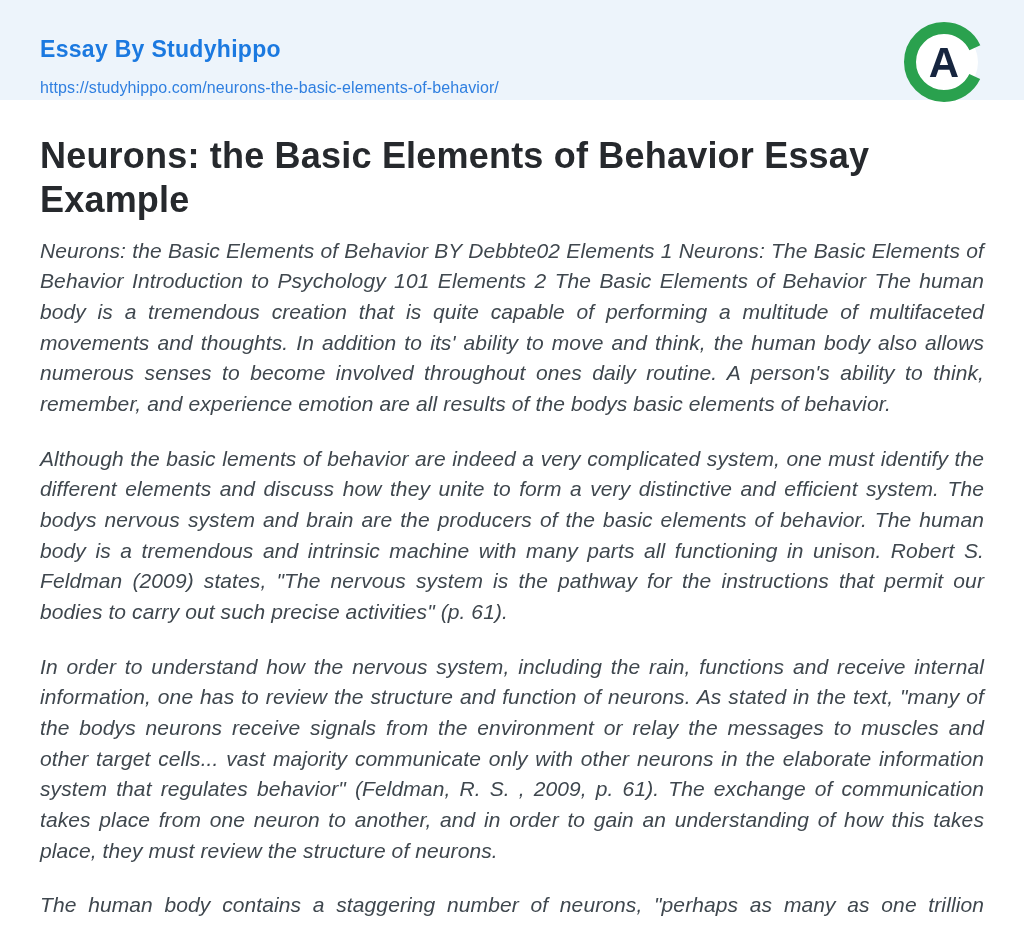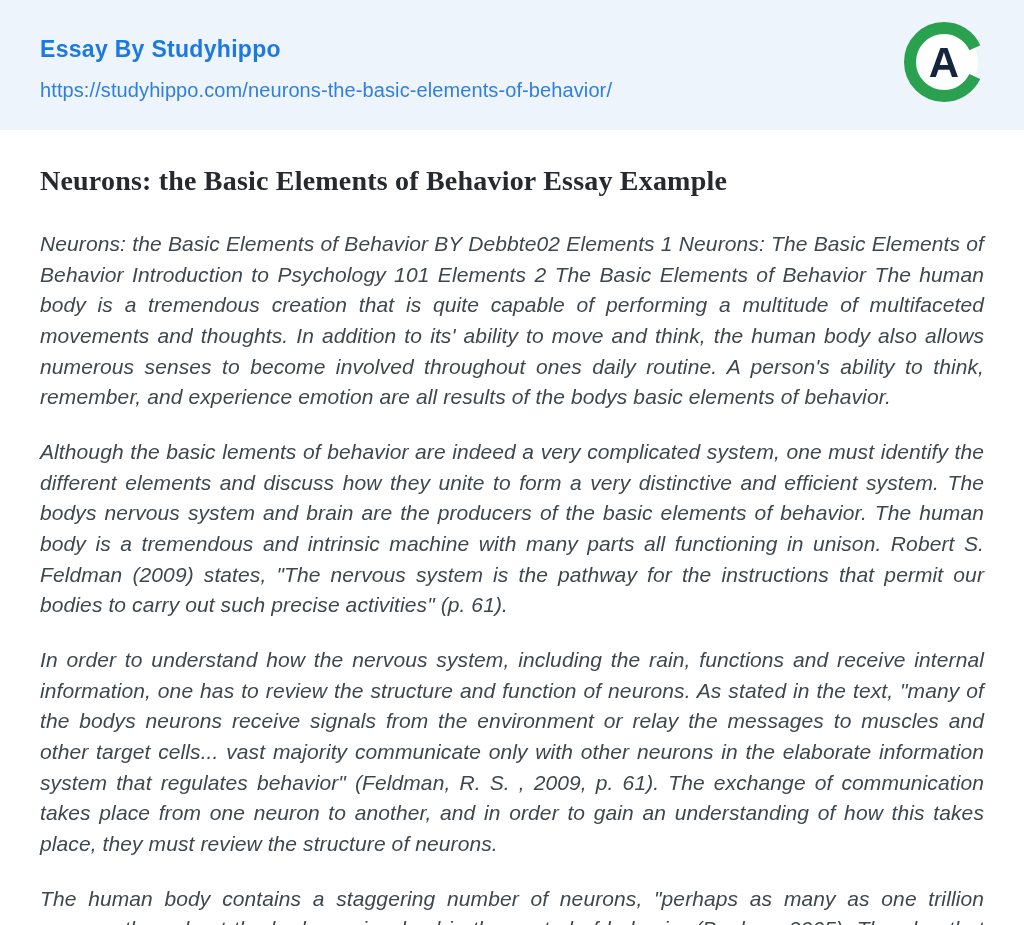--- a/index.html
+++ b/index.html
@@ -8,58 +8,57 @@
     width: 1024px;
     height: 925px;
     background: #ffffff;
     font-family: "Liberation Sans", "DejaVu Sans", sans-serif;
     overflow: hidden;
   }
   .page-header {
     position: relative;
     background: #edf4fb;
     padding: 36px 40px 30px 40px;
-    height: 130px;
+    height: 100px;
   }
   .site-title {
     margin: 0 0 16px 0;
     font-size: 23px;
     font-weight: 700;
     letter-spacing: 0.3px;
     color: #1b79e0;
   }
   .site-url {
-    font-size: 20px;
+    font-size: 16px;
     color: #2f7fe0;
     text-decoration: none;
     letter-spacing: 0.1px;
   }
   .logo-wrap {
     position: absolute;
     top: 20px;
     right: 38px;
     width: 84px;
     height: 84px;
   }
   .logo-a {
     font-family: "Liberation Sans", "DejaVu Sans", sans-serif;
     font-weight: 700;
   }
   .content {
     padding: 20px 40px 0 40px;
   }
   .essay-title {
-    margin: 14px 0 31px 0;
+    margin: 14px 0 14px 0;
     max-width: 950px;
-    font-size: 28px;
+    font-size: 36px;
     line-height: 1.22;
     font-weight: 700;
     letter-spacing: 0.2px;
     color: #26292d;
-    font-family: Liberation Serif, serif;
   }
   .essay-paragraph {
     margin: 0 0 24px 0;
     font-size: 21px;
     line-height: 1.46;
     color: #3f474e;
     text-align: justify;
     letter-spacing: 0.1px;
     font-style: italic;
   }

